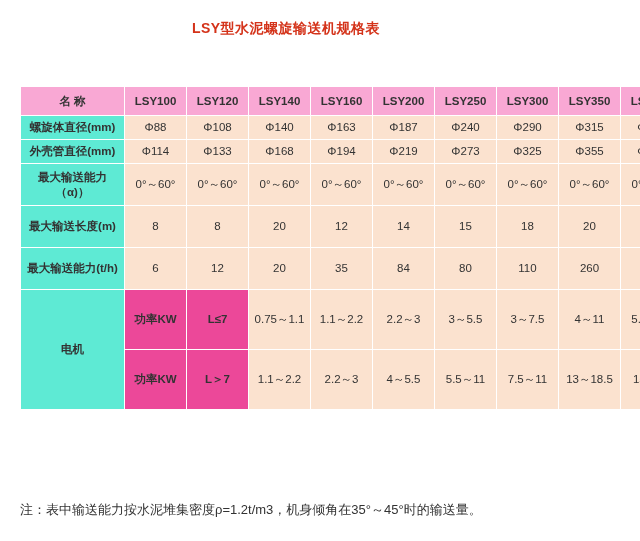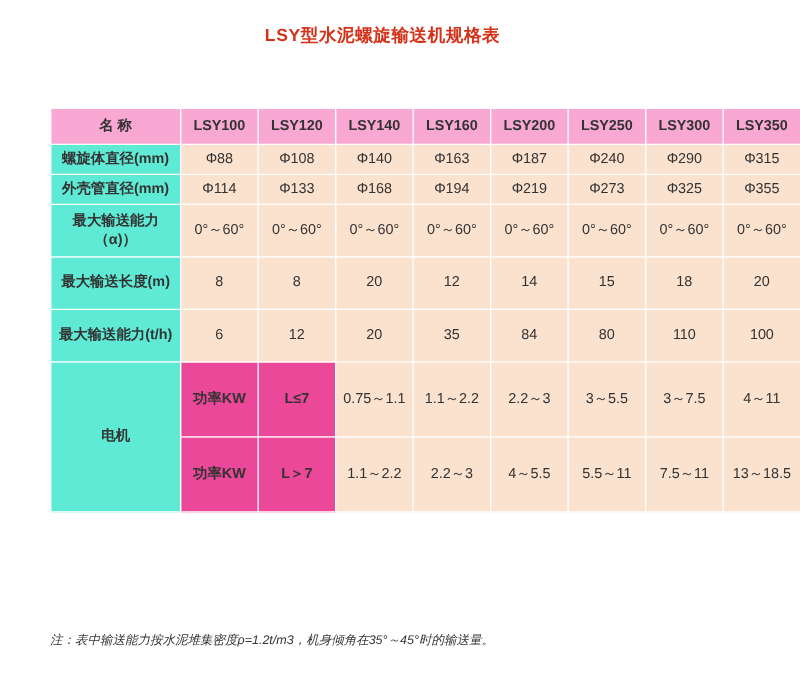--- a/index.html
+++ b/index.html
@@ -13,21 +13,20 @@
     font-family: "Liberation Sans", sans-serif;
     font-size: 12px;
     color: #333333;
     overflow: hidden;
   }
   .page {
     position: relative;
     width: 572px;
     height: 541px;
     box-sizing: border-box;
-    margin-left: 20px;
   }
   .title {
     text-align: center;
     color: #d4331a;
     font-size: 14px;
     font-weight: bold;
     padding-top: 20px;
     letter-spacing: 0.5px;
   }
   .table-wrap {
@@ -65,23 +64,22 @@
     width: 22px;
   }
   td.motor-sub {
     background: #ec4899;
     font-weight: bold;
   }
   .note {
     position: absolute;
     left: 20px;
     bottom: 22px;
-    font-size: 10px;
+    font-size: 13px;
     color: #333333;
-    font-style: italic;
   }
   .col-name { width: 104px; }
   .col-data { width: 62px; }
 </style>
 </head>
 <body>
 
 <div class="page">
 
   <div class="title">LSY型水泥螺旋输送机规格表</div>
@@ -168,21 +166,21 @@
 
         <tr style="height:42px;">
           <td class="rowhead">最大输送能力(t/h)</td>
           <td class="val">6</td>
           <td class="val">12</td>
           <td class="val">20</td>
           <td class="val">35</td>
           <td class="val">84</td>
           <td class="val">80</td>
           <td class="val">110</td>
-          <td class="val">100</td>
+          <td class="val">260</td>
           <td class="val">180</td>
         </tr>
 
         <tr style="height:60px;">
           <td class="motor-label" rowspan="2">电机</td>
           <td class="motor-sub">功率KW</td>
           <td class="motor-sub">L≤7</td>
           <td class="val">0.75～1.1</td>
           <td class="val">1.1～2.2</td>
           <td class="val">2.2～3</td>

